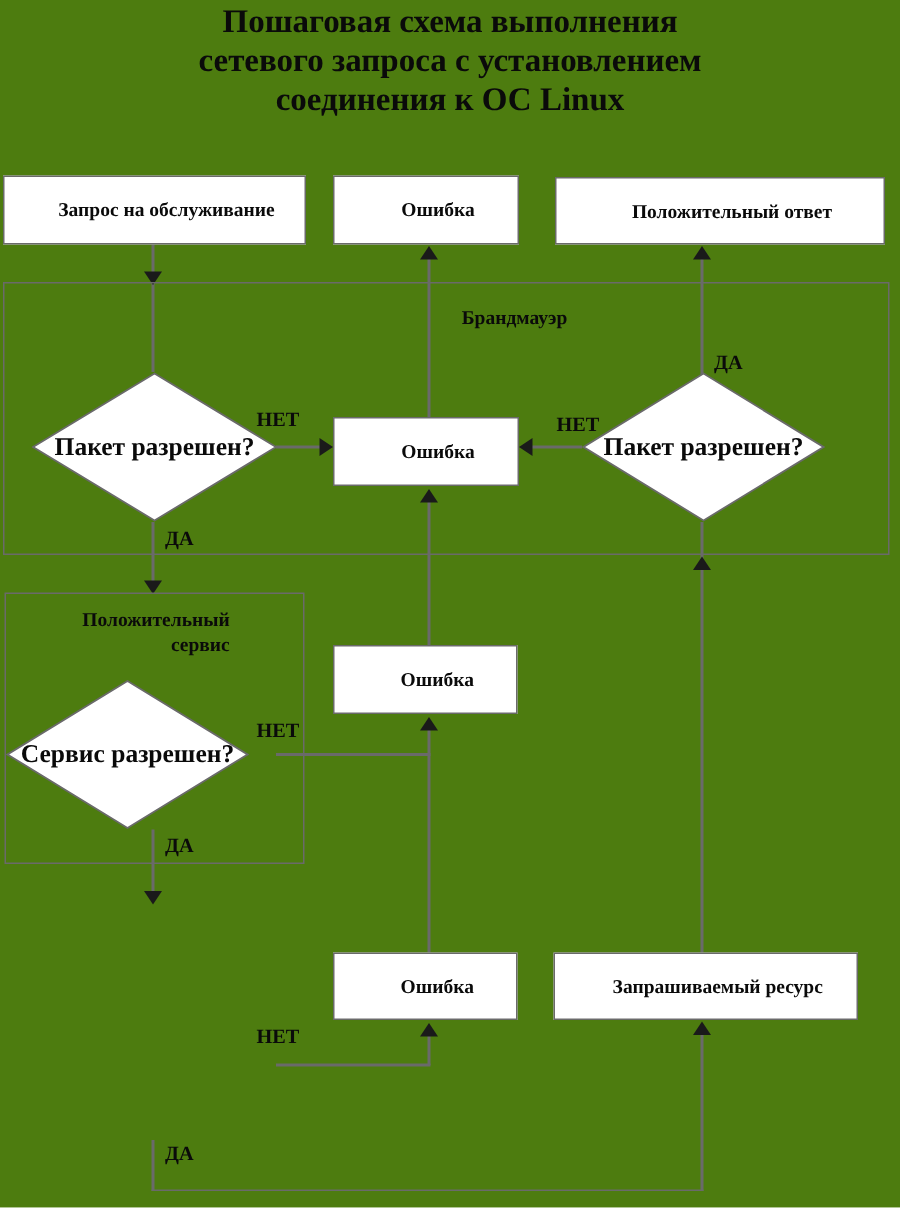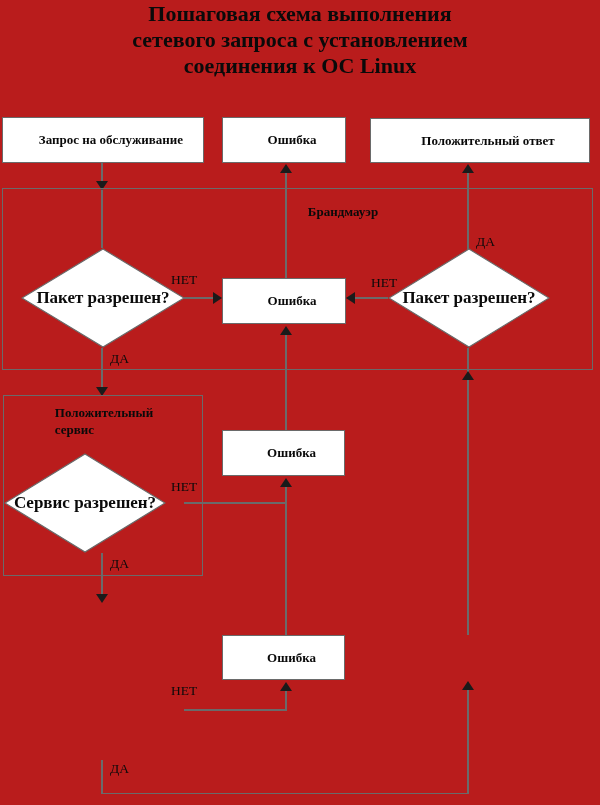--- a/index.html
+++ b/index.html
@@ -1,45 +1,45 @@
 <!DOCTYPE html>
 <html><head>
 <meta charset="utf-8">
 <style>
   html,body{margin:0;padding:0;background:#fff;}
   .stage{
-    position:relative;width:600px;height:805px;background:#b91c1c;overflow:hidden;
+    position:relative;width:600px;height:805px;background:#4d7c0f;overflow:hidden;
     font-family:"Liberation Serif","DejaVu Serif",serif;color:#0a0a0a;font-weight:bold;
   }
   .title{
     position:absolute;left:0;top:1px;width:100%;text-align:center;
     font-size:22px;line-height:26px;font-weight:bold;white-space:pre-line;
   }
   .box{
     position:absolute;box-sizing:border-box;border:1.5px solid #6a6a6a;background:#fff;
     display:flex;align-items:center;justify-content:center;text-align:center;
     font-size:13px;font-weight:bold;padding-left:16px;
   }
   .container{background:transparent;display:block;}
-  .clabel{position:absolute;transform:translateX(-50%);font-size:13px;font-weight:bold;white-space:pre-line;text-align:left;line-height:17px;}
+  .clabel{position:absolute;transform:translateX(-50%);font-size:13px;font-weight:bold;white-space:pre-line;text-align:right;line-height:17px;}
   .line{position:absolute;background:#6a6a6a;}
   .vl{width:1.5px;}
   .hl{height:1.5px;}
   .arrow{position:absolute;width:0;height:0;border-style:solid;border-color:transparent;}
   .arrow.up{border-width:0 6px 9px 6px;border-bottom-color:#1a1a1a;}
   .arrow.down{border-width:9px 6px 0 6px;border-top-color:#1a1a1a;}
   .arrow.right{border-width:6px 0 6px 9px;border-left-color:#1a1a1a;}
   .arrow.left{border-width:6px 9px 6px 0;border-right-color:#1a1a1a;}
   .diamond{position:absolute;}
   .diamond svg{display:block;position:absolute;left:0;top:0;}
   .dlabel{
     position:absolute;left:0;top:0;right:0;bottom:0;display:flex;align-items:center;justify-content:center;
     text-align:center;font-size:17px;font-weight:bold;
   }
-  .elabel{position:absolute;font-size:13.5px;font-weight:normal;}
+  .elabel{position:absolute;font-size:13.5px;font-weight:bold;}
 </style>
 </head>
 <body>
 
 <div class="stage">
 
   <div class="title">Пошаговая схема выполнения
 сетевого запроса с установлением
 соединения к ОС Linux</div>
 
@@ -93,20 +93,23 @@
   </div>
   <div class="box" style="left:222px;top:278px;width:124px;height:46px">
     <span>Ошибка</span>
   </div>
   <div class="box" style="left:222px;top:430px;width:123px;height:46px">
     <span>Ошибка</span>
   </div>
   <div class="box" style="left:222px;top:635px;width:123px;height:45px">
     <span>Ошибка</span>
   </div>
+  <div class="box" style="left:369px;top:635px;width:203px;height:45px">
+    <span>Запрашиваемый ресурс</span>
+  </div>
 
   <div class="diamond" style="left:21px;top:248px;width:164px;height:100px">
     <svg width="164" height="100" viewBox="0 0 164 100">
       <polygon points="82,1 163,50 82,99 1,50" fill="#ffffff" stroke="#6a6a6a" stroke-width="1.2"></polygon>
     </svg>
     <div class="dlabel">Пакет разрешен?</div>
   </div>
   <div class="diamond" style="left:388px;top:248px;width:162px;height:100px">
     <svg width="162" height="100" viewBox="0 0 162 100">
       <polygon points="81,1 161,50 81,99 1,50" fill="#ffffff" stroke="#6a6a6a" stroke-width="1.2"></polygon>

